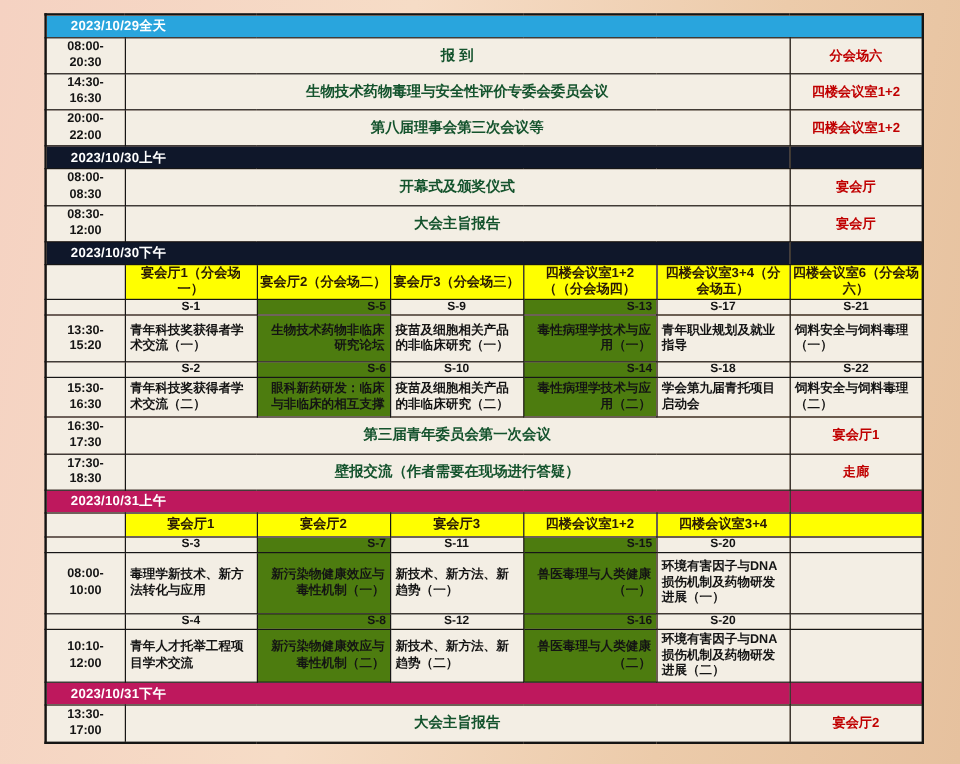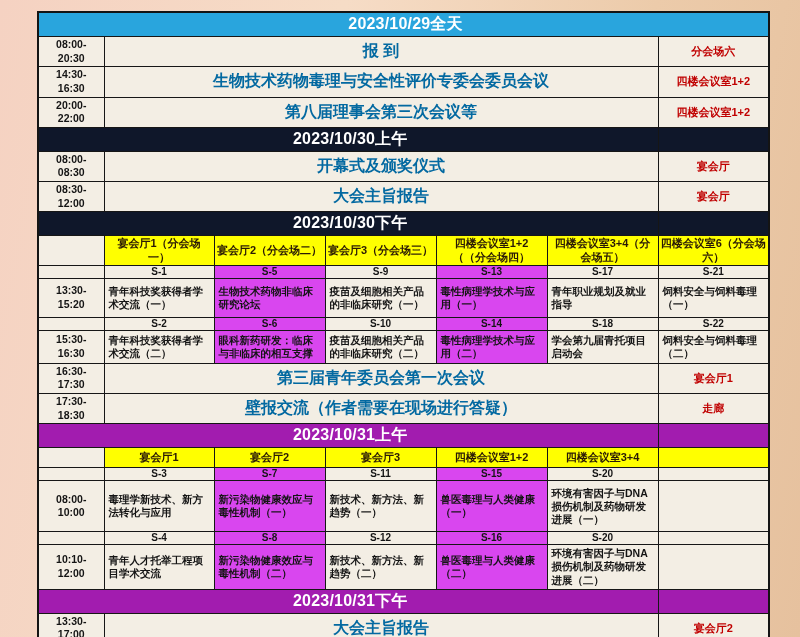--- a/index.html
+++ b/index.html
@@ -18,31 +18,31 @@
   .rh-s  td{height:13px;margin-top:47px;}
   .rh-s1c td{height:39px;}
   .rh-s2c td{height:33px;}
   .rh-1630 td{height:26px;}
   .rh-1730 td{height:22px;}
   .rh-chd td{height:20px;}
   .rh-s1d td{height:51px;}
   .rh-s2d td{height:38px;}
   .rh-e td{height:24px;}
   
-  .sec-title{color:#ffffff;font-weight:bold;font-size:16px;text-align:center;padding-left:7px;letter-spacing:.2px;}
+  .sec-title{color:#ffffff;font-weight:bold;font-size:11px;text-align:left;padding-left:20px;letter-spacing:.2px;}
   .day1{background:#29a5dd;}
   .day2{background:#0f172a;}
-  .day3{background:#a21caf;}
+  .day3{background:#be185d;}
   .time{font-size:10.5px;font-weight:bold;text-align:center;white-space:pre-line;line-height:1.3;color:#141414;}
-  .event{color:#0369a1;font-weight:bold;font-size:16px;text-align:center;}
+  .event{color:#14532d;font-weight:bold;font-size:12px;text-align:center;}
   .venue{color:#c00000;font-weight:bold;font-size:11px;text-align:center;padding:1px 1px;}
   .colhead{background:#ffff00;font-weight:bold;font-size:11px;text-align:center;color:#2a1a05;line-height:1.2;padding:1px 2px;}
   .scode{font-size:10px;font-weight:bold;text-align:center;line-height:1;color:#141414;}
   .sess{font-size:10.5px;font-weight:bold;color:#141414;line-height:1.25;text-align:left;vertical-align:middle;padding:2px 4px;}
-  .tint{background:#d946ef;}
+  .tint{background:#4d7c0f;text-align:right;}
 </style>
 </head>
 <body>
 
 <div class="schedule">
 <table>
   <colgroup>
     <col style="width:66px">
         <col style="width:110px">
         <col style="width:111px">

